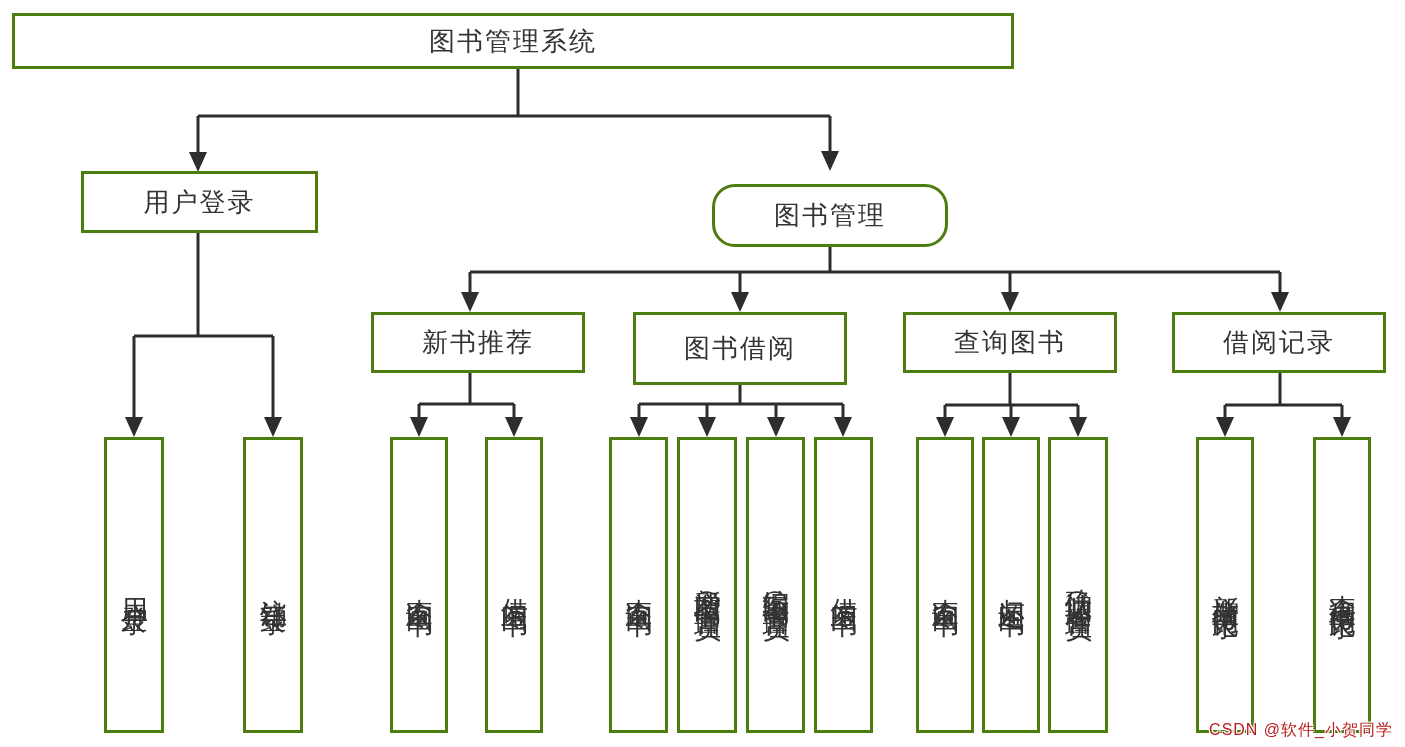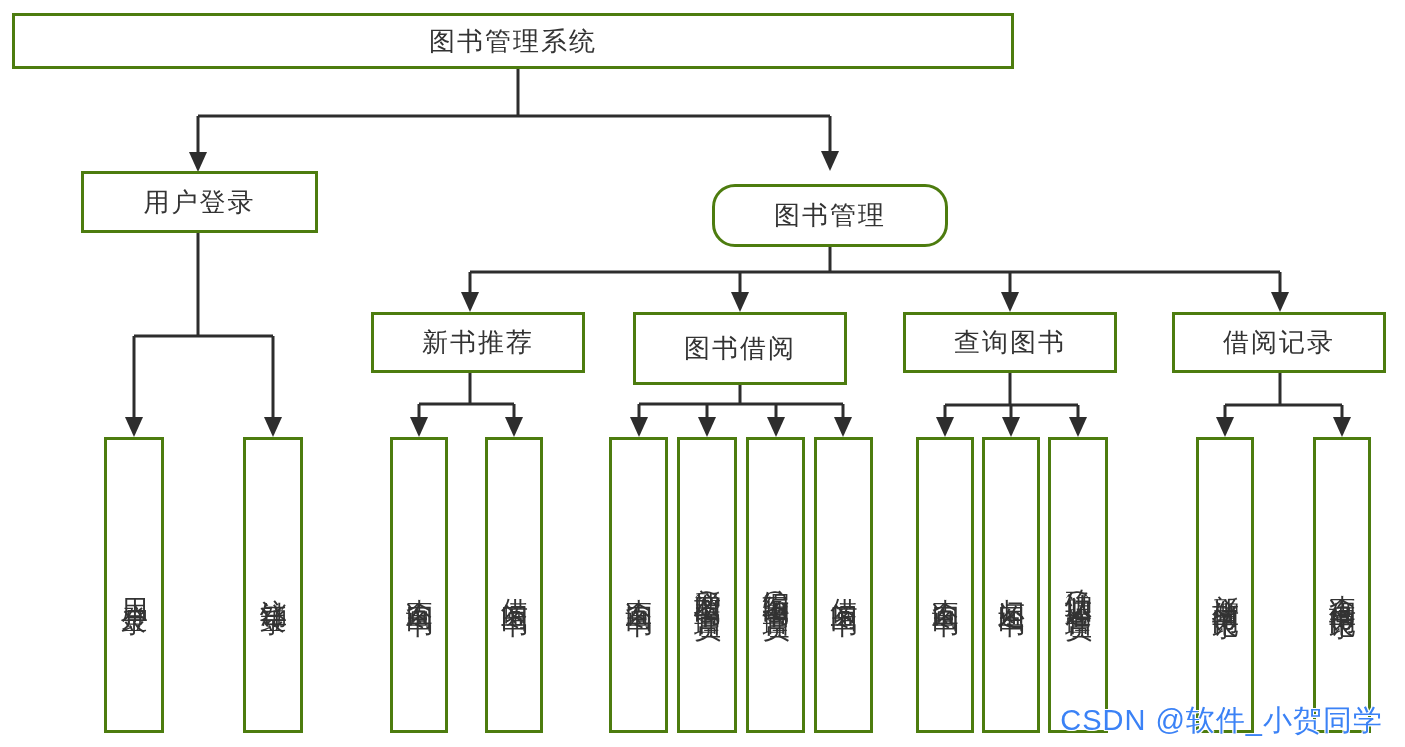--- a/index.html
+++ b/index.html
@@ -69,24 +69,24 @@
   .n-bb-add     { left: 677px;  width: 60px; }
   .n-bb-edit    { left: 746px;  width: 59px; }
   .n-bb-borrow  { left: 814px;  width: 59px; }
   .n-cb-query   { left: 916px;  width: 58px; }
   .n-cb-return  { left: 982px;  width: 58px; }
   .n-cb-confirm { left: 1048px; width: 60px; }
   .n-br-add     { left: 1196px; width: 58px; }
   .n-br-query   { left: 1313px; width: 58px; }
   .watermark {
     position: absolute;
-    right: 22px;
+    right: 12px;
     bottom: 6px;
-    font-size: 29px;
-    color: #3b82f6;
+    font-size: 16px;
+    color: #b91c1c;
     letter-spacing: 1px;
     white-space: nowrap;
     text-shadow: 1px 1px 0 #ffffff, -1px -1px 0 #ffffff, 1px -1px 0 #ffffff, -1px 1px 0 #ffffff;
     z-index: 10;
   }
 </style>
 </head>
 <body>
 
 <div class="canvas">

